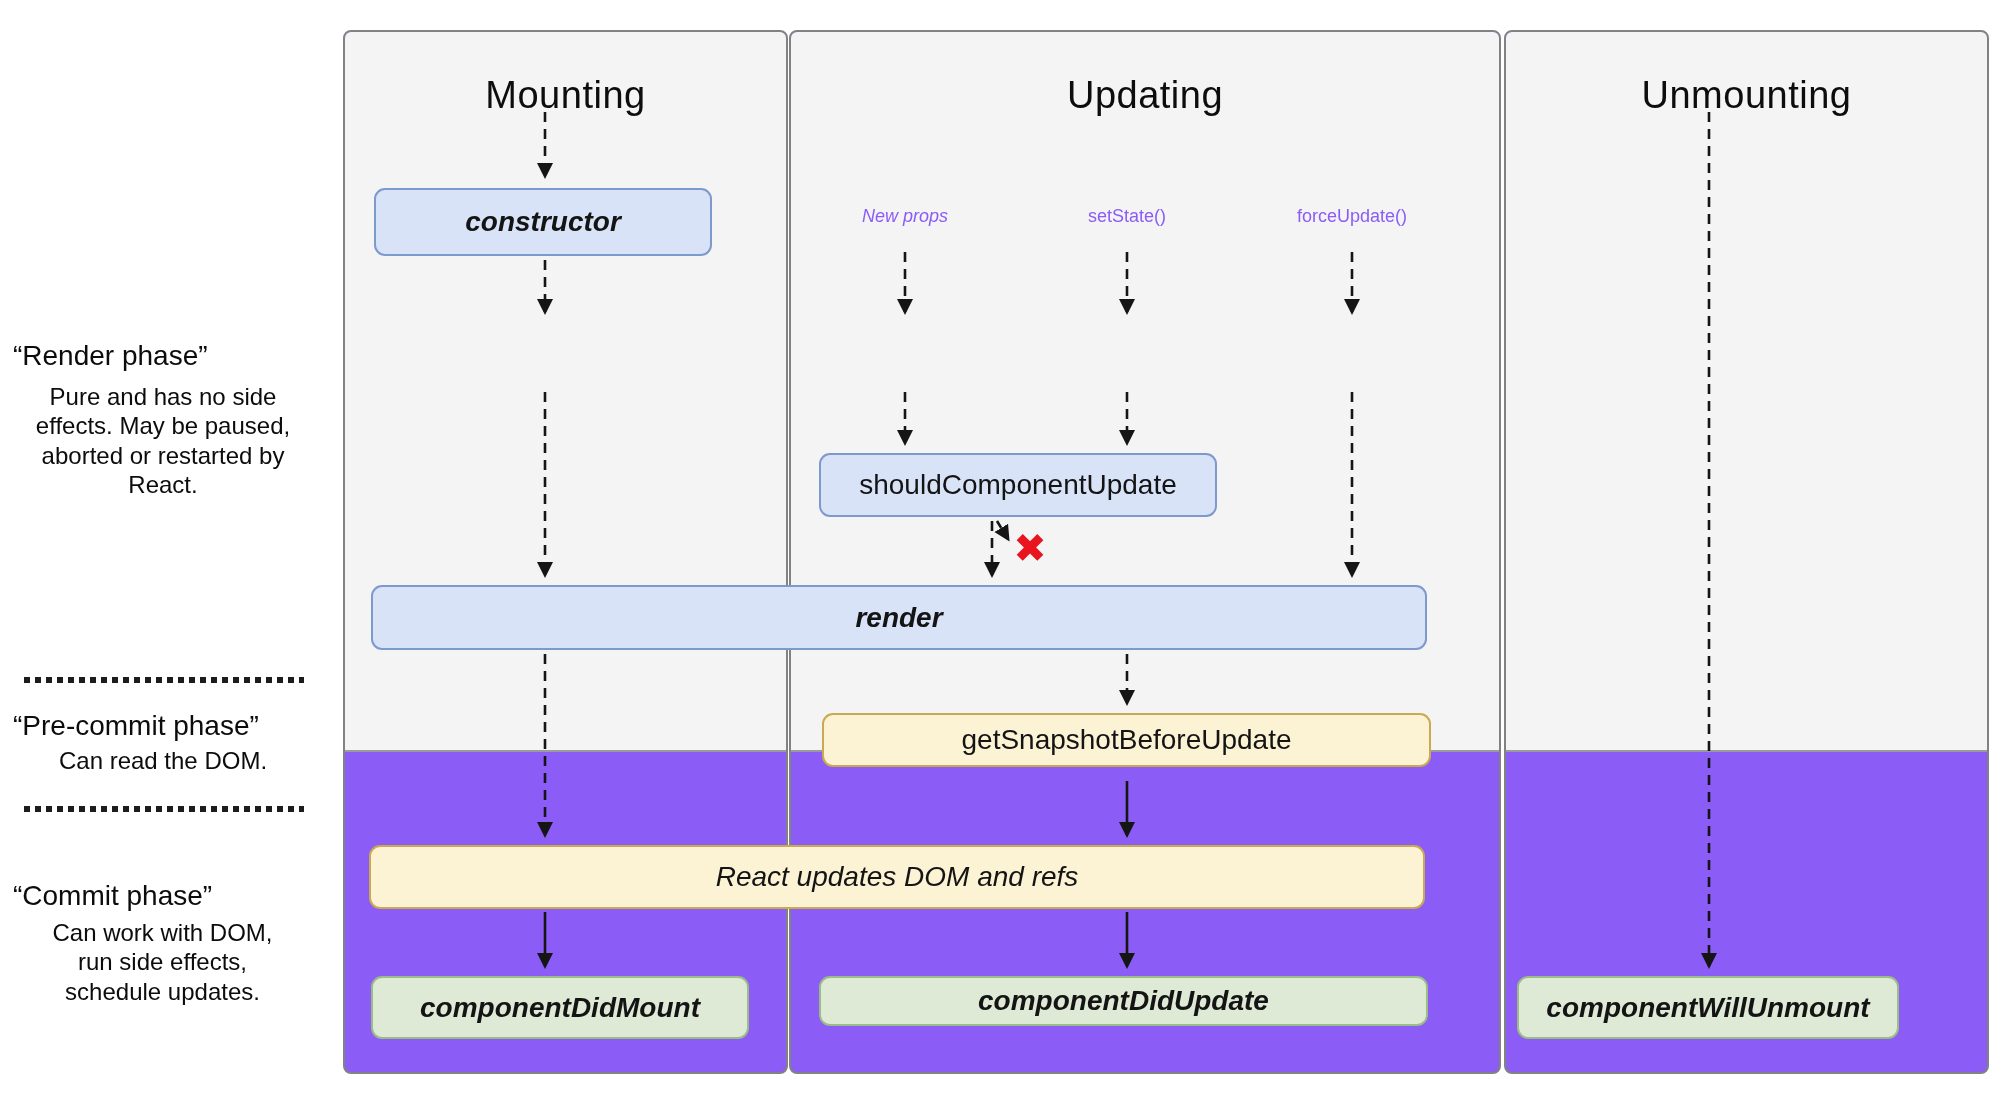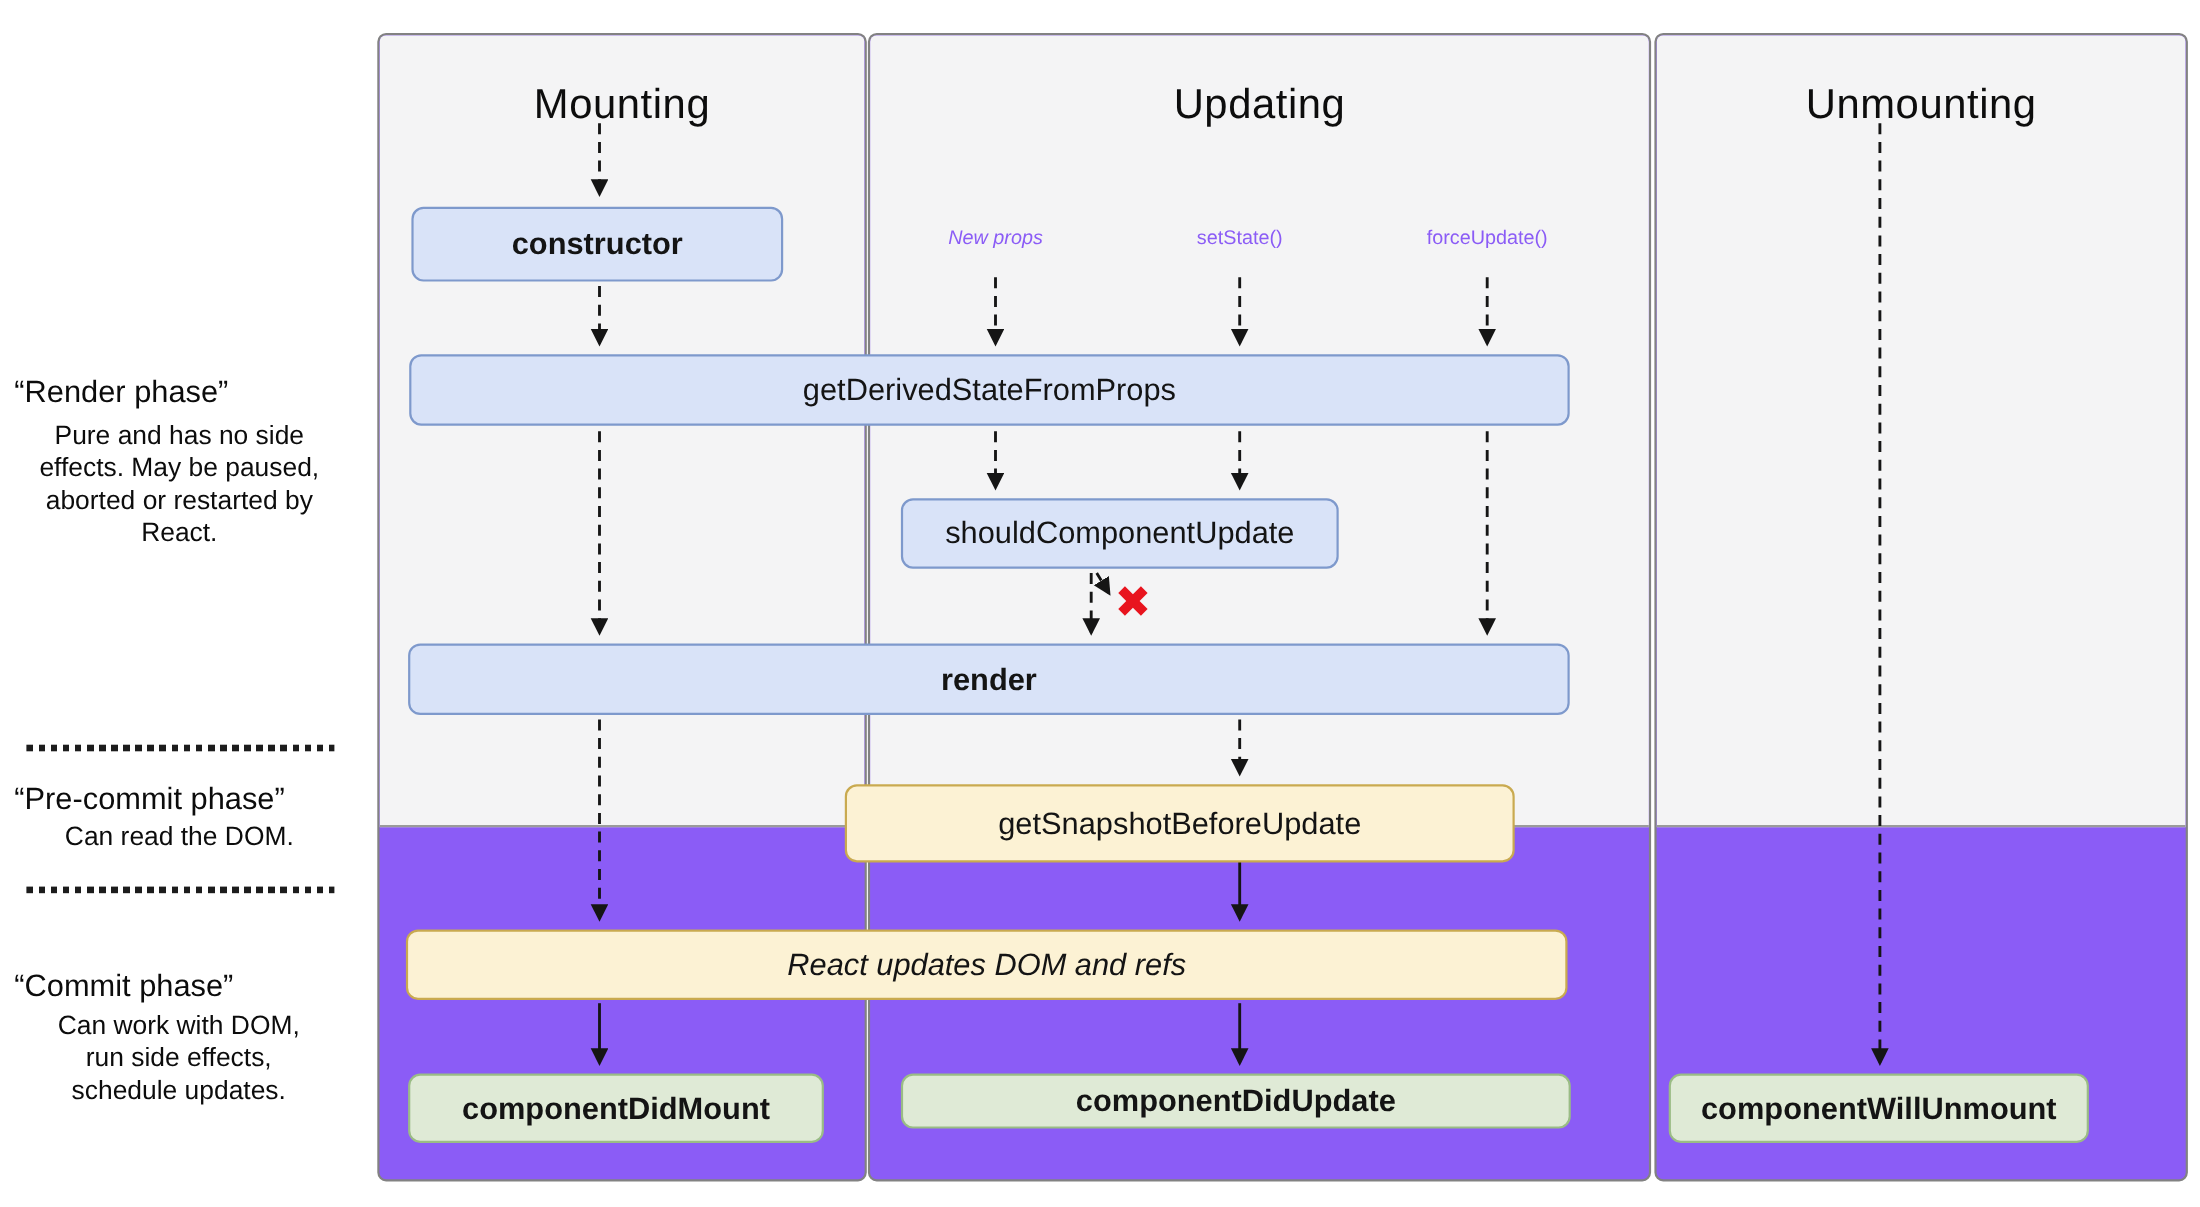--- a/index.html
+++ b/index.html
@@ -57,27 +57,27 @@
   .arrows{position:absolute;left:0;top:0;z-index:2;}
   
   .box{
     position:absolute;z-index:3;display:flex;align-items:center;justify-content:center;
     border-radius:11px;border:2.5px solid;font-size:28px;box-sizing:border-box;
     background:#fff;cursor:pointer;
   }
   .box.blue{background:#d9e3f8;border-color:#7e99cc;}
   .box.yellow{background:#fcf2d4;border-color:#c9aa50;}
   .box.green{background:#dfead6;border-color:#9abc85;}
-  .box.bold{font-weight:700;}
+  .box.bold{font-weight:700;font-style:italic;}
   .box.italic{font-style:italic;}
   .b-constructor{left:374px;top:188px;width:338px;height:68px;}
   .b-gdsfp{left:372px;top:322px;width:1055px;height:65px;}
   .b-scu{left:819px;top:453px;width:398px;height:64px;}
   .b-render{left:371px;top:585px;width:1056px;height:65px;}
-  .b-gsbu{left:768px;top:713px;width:609px;height:71px;}
+  .b-gsbu{left:822px;top:713px;width:609px;height:54px;}
   .b-reactupd{left:369px;top:845px;width:1056px;height:64px;}
   .b-cdm{left:371px;top:976px;width:378px;height:63px;}
   .b-cdu{left:819px;top:976px;width:609px;height:50px;}
   .b-cwu{left:1517px;top:976px;width:382px;height:63px;}
   
   .skip-x{
     position:absolute;left:1006px;top:524px;width:48px;height:48px;z-index:3;
     color:#e8141e;font-size:40px;line-height:48px;text-align:center;font-weight:700;
   }
 </style>
@@ -141,21 +141,20 @@
 
       <line x1="1127" y1="781" x2="1127" y2="835" marker-end="url(#ah)"></line>
       <line x1="545" y1="912" x2="545" y2="966" marker-end="url(#ah)"></line>
       <line x1="1127" y1="912" x2="1127" y2="966" marker-end="url(#ah)"></line>
     </g>
   </svg>
 
   <div class="skip-x">✖</div>
 
   <div class="box blue bold b-constructor">constructor</div>
-  <div class="box blue b-gdsfp">getDerivedStateFromProps</div>
   <div class="box blue b-scu">shouldComponentUpdate</div>
   <div class="box blue bold b-render">render</div>
   <div class="box yellow b-gsbu">getSnapshotBeforeUpdate</div>
   <div class="box yellow italic b-reactupd">React updates DOM and refs</div>
   <div class="box green bold b-cdm">componentDidMount</div>
   <div class="box green bold b-cdu">componentDidUpdate</div>
   <div class="box green bold b-cwu">componentWillUnmount</div>
 
 </div>
 

